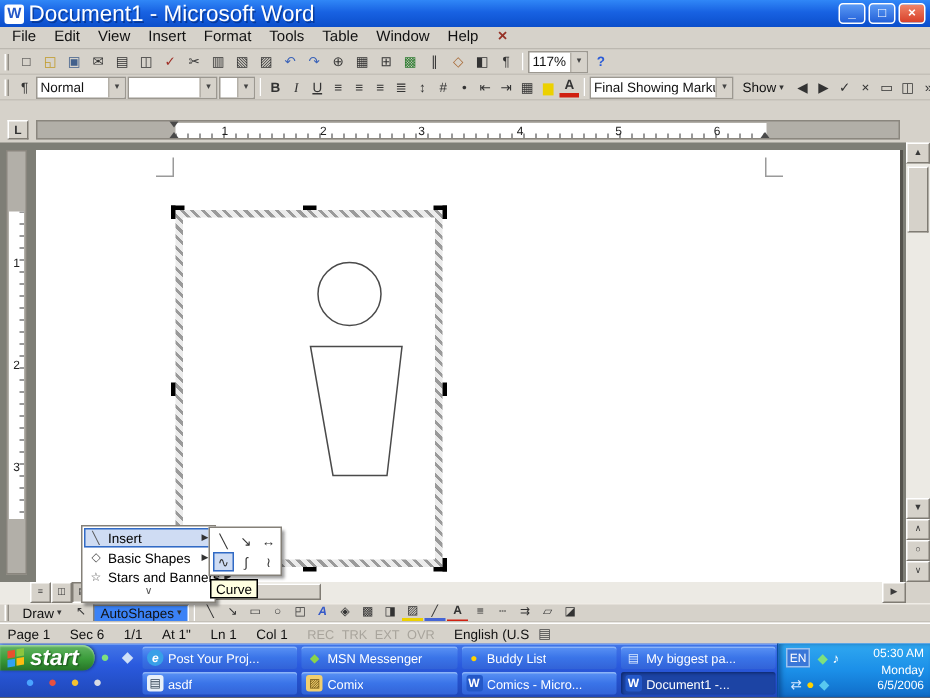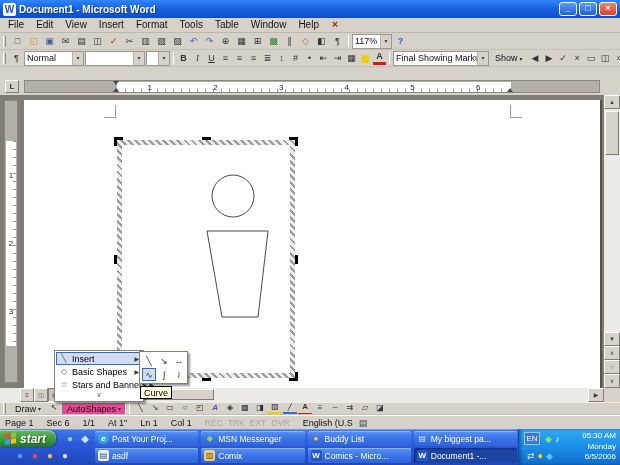--- a/index.html
+++ b/index.html
@@ -2,21 +2,21 @@
 <html style="--titlebar-top: #3087f7; --titlebar-mid: #1862e2; --titlebar-bottom: #0b4ecb; --close-red: #d8402a; --doc-bg: #7e7e76; --taskbar-blue: #2a5ade; --taskbtn-blue: #3a74e8; --start-green: #3a9c3a; --tray-blue: #1b8fe8; --menu-highlight: #cfdcf3; --menu-highlight-border: #316ac5; --tooltip-yellow: #ffffe1;"><head>
 <meta charset="utf-8">
 <style>
 *{margin:0;padding:0;box-sizing:border-box}
 html,body{width:620px;height:465px;overflow:hidden;background:#000}
 #screen{position:relative;width:620px;height:465px;background:#d6d2ca;font-family:"Liberation Sans","DejaVu Sans",sans-serif;overflow:hidden;cursor:default}
 
 
 .titlebar{position:absolute;left:0;top:0;width:620px;height:18px;background:linear-gradient(180deg,var(--titlebar-top,#3087f7),var(--titlebar-mid,#1862e2) 45%,var(--titlebar-bottom,#0b4ecb));display:flex;align-items:center;padding:0 3px;gap:3px}
 .win-icon{width:13px;height:13px;background:#fff;border-radius:2px;color:#2458c8;font-weight:bold;font-size:10px;line-height:13px;text-align:center;flex:none}
-.title-text{flex:1;color:#fff;font-size:10px;font-weight:bold;white-space:nowrap;overflow:hidden;text-shadow:1px 1px 0 rgba(0,40,120,.6)}
+.title-text{flex:1;color:#fff;font-size:15px;font-weight:normal;white-space:nowrap;overflow:hidden;text-shadow:1px 1px 0 rgba(0,40,120,.6)}
 .win-controls{display:flex;gap:2px}
 .win-btn{width:18px;height:14px;border:1px solid #fff;border-radius:3px;background:linear-gradient(#5a9af5,#2360d8);color:#fff;font-size:9px;font-weight:bold;line-height:11px;text-align:center}
 .win-btn.close{background:linear-gradient(#f08568,var(--close-red,#d8402a))}
 
 
 .menubar{position:absolute;left:0;top:18px;width:620px;height:15px;background:#d6d2ca;border-bottom:1px solid #bcb8b0;display:flex;align-items:center;font-size:10px;color:#111;padding-left:2px}
 .menu-item{padding:0 6px;line-height:14px}
 .question-box{margin-left:auto;width:118px;height:13px;background:#fff;border:1px solid #7f9db9;display:flex;align-items:center;justify-content:space-between;font-size:8.5px;color:#333;padding-left:3px;flex:none}
 .qb-arrow{font-size:6px;color:#555;background:#d6d2ca;width:11px;height:11px;line-height:11px;text-align:center;flex:none}
 .doc-close{width:16px;height:14px;margin:0 2px;text-align:center;line-height:13px;font-size:11px;font-weight:bold;color:#963226;flex:none}
@@ -31,21 +31,21 @@
 .tb{flex:none;min-width:15px;height:15px;font-size:9px;line-height:14px;text-align:center;color:#333;padding:0 1px}
 .tb-fmt .tb{min-width:13px}
 .draw-tb .tb{height:11px;line-height:10px;font-size:8px;min-width:14px}
 .sep{flex:none;width:1px;height:12px;background:#a09c94;border-right:1px solid #fff;margin:0 2px}
 .combo{flex:none;height:15px;background:#fff;border:1px solid #9c9890;display:flex;align-items:center;font-size:9px;color:#111}
 .combo-text{flex:1;padding:0 2px;white-space:nowrap;overflow:hidden}
 .combo-arrow{flex:none;width:11px;height:13px;background:#d6d2ca;border-left:1px solid #b4b0a8;font-size:6px;line-height:13px;text-align:center;color:#444}
 .w-style{width:60px}.w-font{width:60px}.w-size{width:24px}.w-zoom{width:40px}.w-markup{width:96px}
 .tb-text{flex:none;height:12px;display:flex;align-items:center;gap:2px;font-size:9px;padding:0 4px;border:1px solid transparent;color:#111}
 .dd{font-size:6px;color:#333}
-.pressed{border:1px solid;border-color:#848078 #fff #fff #848078;background:#ec4899}
+.pressed{border:1px solid;border-color:#848078 #fff #fff #848078;background:#3b82f6}
 .tb[data-name="open-icon"]{color:#c09a28}
 .tb[data-name="save-icon"]{color:#41608c}
 .tb[data-name="undo-icon"],.tb[data-name="redo-icon"]{color:#3a62b8}
 .tb[data-name="insert-excel-icon"]{color:#2e7d32}
 .tb[data-name="drawing-icon"]{color:#a86a36}
 .tb[data-name="help-icon"]{color:#2a5bd7;font-weight:bold}
 .tb[data-name="spelling-icon"]{color:#a03028}
 .tb[data-name="highlight-icon"]{color:#ecd100}
 .tb[data-name="font-color-icon"]{line-height:10px;height:14px;border-bottom:3px solid #d02010;font-weight:bold}
 .tb[data-name="fill-color-icon"]{line-height:9px;height:13px;border-bottom:3px solid #ecd100}
@@ -117,21 +117,21 @@
 
 .statusbar{position:absolute;left:0;top:415px;width:620px;height:14px;background:#d6d2ca;border-top:1px solid #fff;display:flex;align-items:center;font-size:9px;color:#111;padding-left:5px;overflow:hidden}
 .st{margin-right:13px;white-space:nowrap}
 .st-flags{display:contents}
 .flag{margin-right:5px;color:#a8a49c;font-size:8.5px}
 .st-lang{margin-left:8px;white-space:nowrap}
 .st-book{margin-left:6px;color:#444}
 
 
 .taskbar{position:absolute;left:0;top:429px;width:620px;height:36px;background:linear-gradient(180deg,#4477e8,var(--taskbar-blue,#2a5ade) 40%,#1f47b8);box-shadow:inset 0 1px 0 #6d9bf2}
-.start-btn{position:absolute;left:0;top:1px;height:17px;padding:0 10px 0 5px;border-radius:0 8px 8px 0;background:linear-gradient(180deg,#65b565,var(--start-green,#3a9c3a) 55%,#277427);display:flex;align-items:center;gap:4px;color:#fff;font-size:12px;font-weight:bold;font-style:italic;text-shadow:1px 1px 1px #1e5a1e;box-shadow:inset 0 1px 1px #a0d8a0,1px 0 2px rgba(0,0,0,.4)}
+.start-btn{position:absolute;left:0;top:1px;height:17px;padding:0 10px 0 5px;border-radius:0 8px 8px 0;background:linear-gradient(180deg,#65b565,var(--start-green,#3a9c3a) 55%,#277427);display:flex;align-items:center;gap:4px;color:#fff;font-size:15px;font-weight:bold;font-style:italic;text-shadow:1px 1px 1px #1e5a1e;box-shadow:inset 0 1px 1px #a0d8a0,1px 0 2px rgba(0,0,0,.4)}
 .flag-grid{display:grid;grid-template-columns:5px 5px;grid-auto-rows:5px;gap:1px;transform:skewY(-10deg)}
 .flag-grid i{display:block}
 .flag-grid i:nth-child(1){background:#e8502e}
 .flag-grid i:nth-child(2){background:#8cc63e}
 .flag-grid i:nth-child(3){background:#30a2f2}
 .flag-grid i:nth-child(4){background:#fdbc11}
 .ql{position:absolute;display:flex;gap:3px;align-items:center;height:14px}
 .ql-r1{left:64px;top:3px}
 .ql-r2{left:14px;top:20px}
 .ql-ic{font-size:10px;line-height:12px;width:12px;text-align:center}

